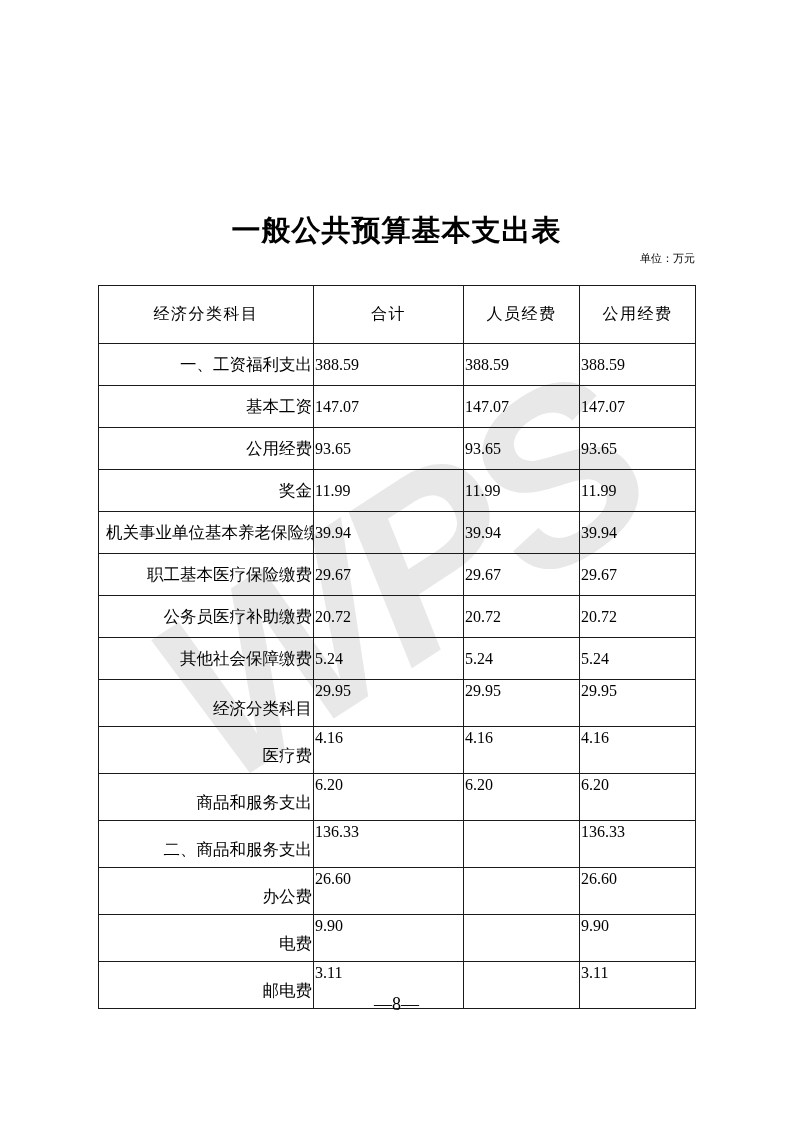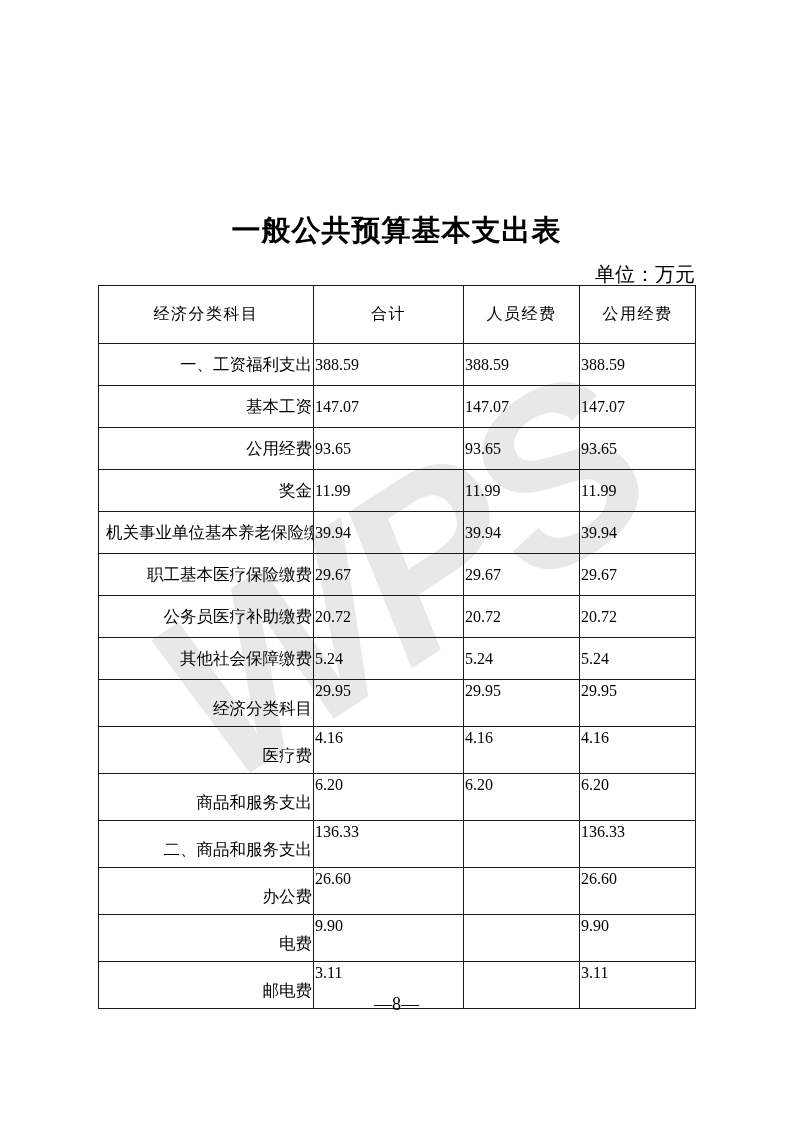--- a/index.html
+++ b/index.html
@@ -47,24 +47,24 @@
     margin: 0;
     text-align: center;
     font-family: Liberation Serif, serif;
     font-weight: bold;
     font-size: 29px;
     letter-spacing: 1px;
     line-height: 1.2;
   }
   .unit-note {
     position: absolute;
-    top: 264px;
+    top: 252px;
     right: 98px;
-    font-family: Liberation Mono, monospace;
-    font-size: 20px;
+    font-family: Liberation Sans, sans-serif;
+    font-size: 11px;
     line-height: 1.2;
   }
   
   table.budget-table {
     position: absolute;
     top: 285px;
     left: 98px;
     width: 597px;
     border-collapse: collapse;
     table-layout: fixed;

